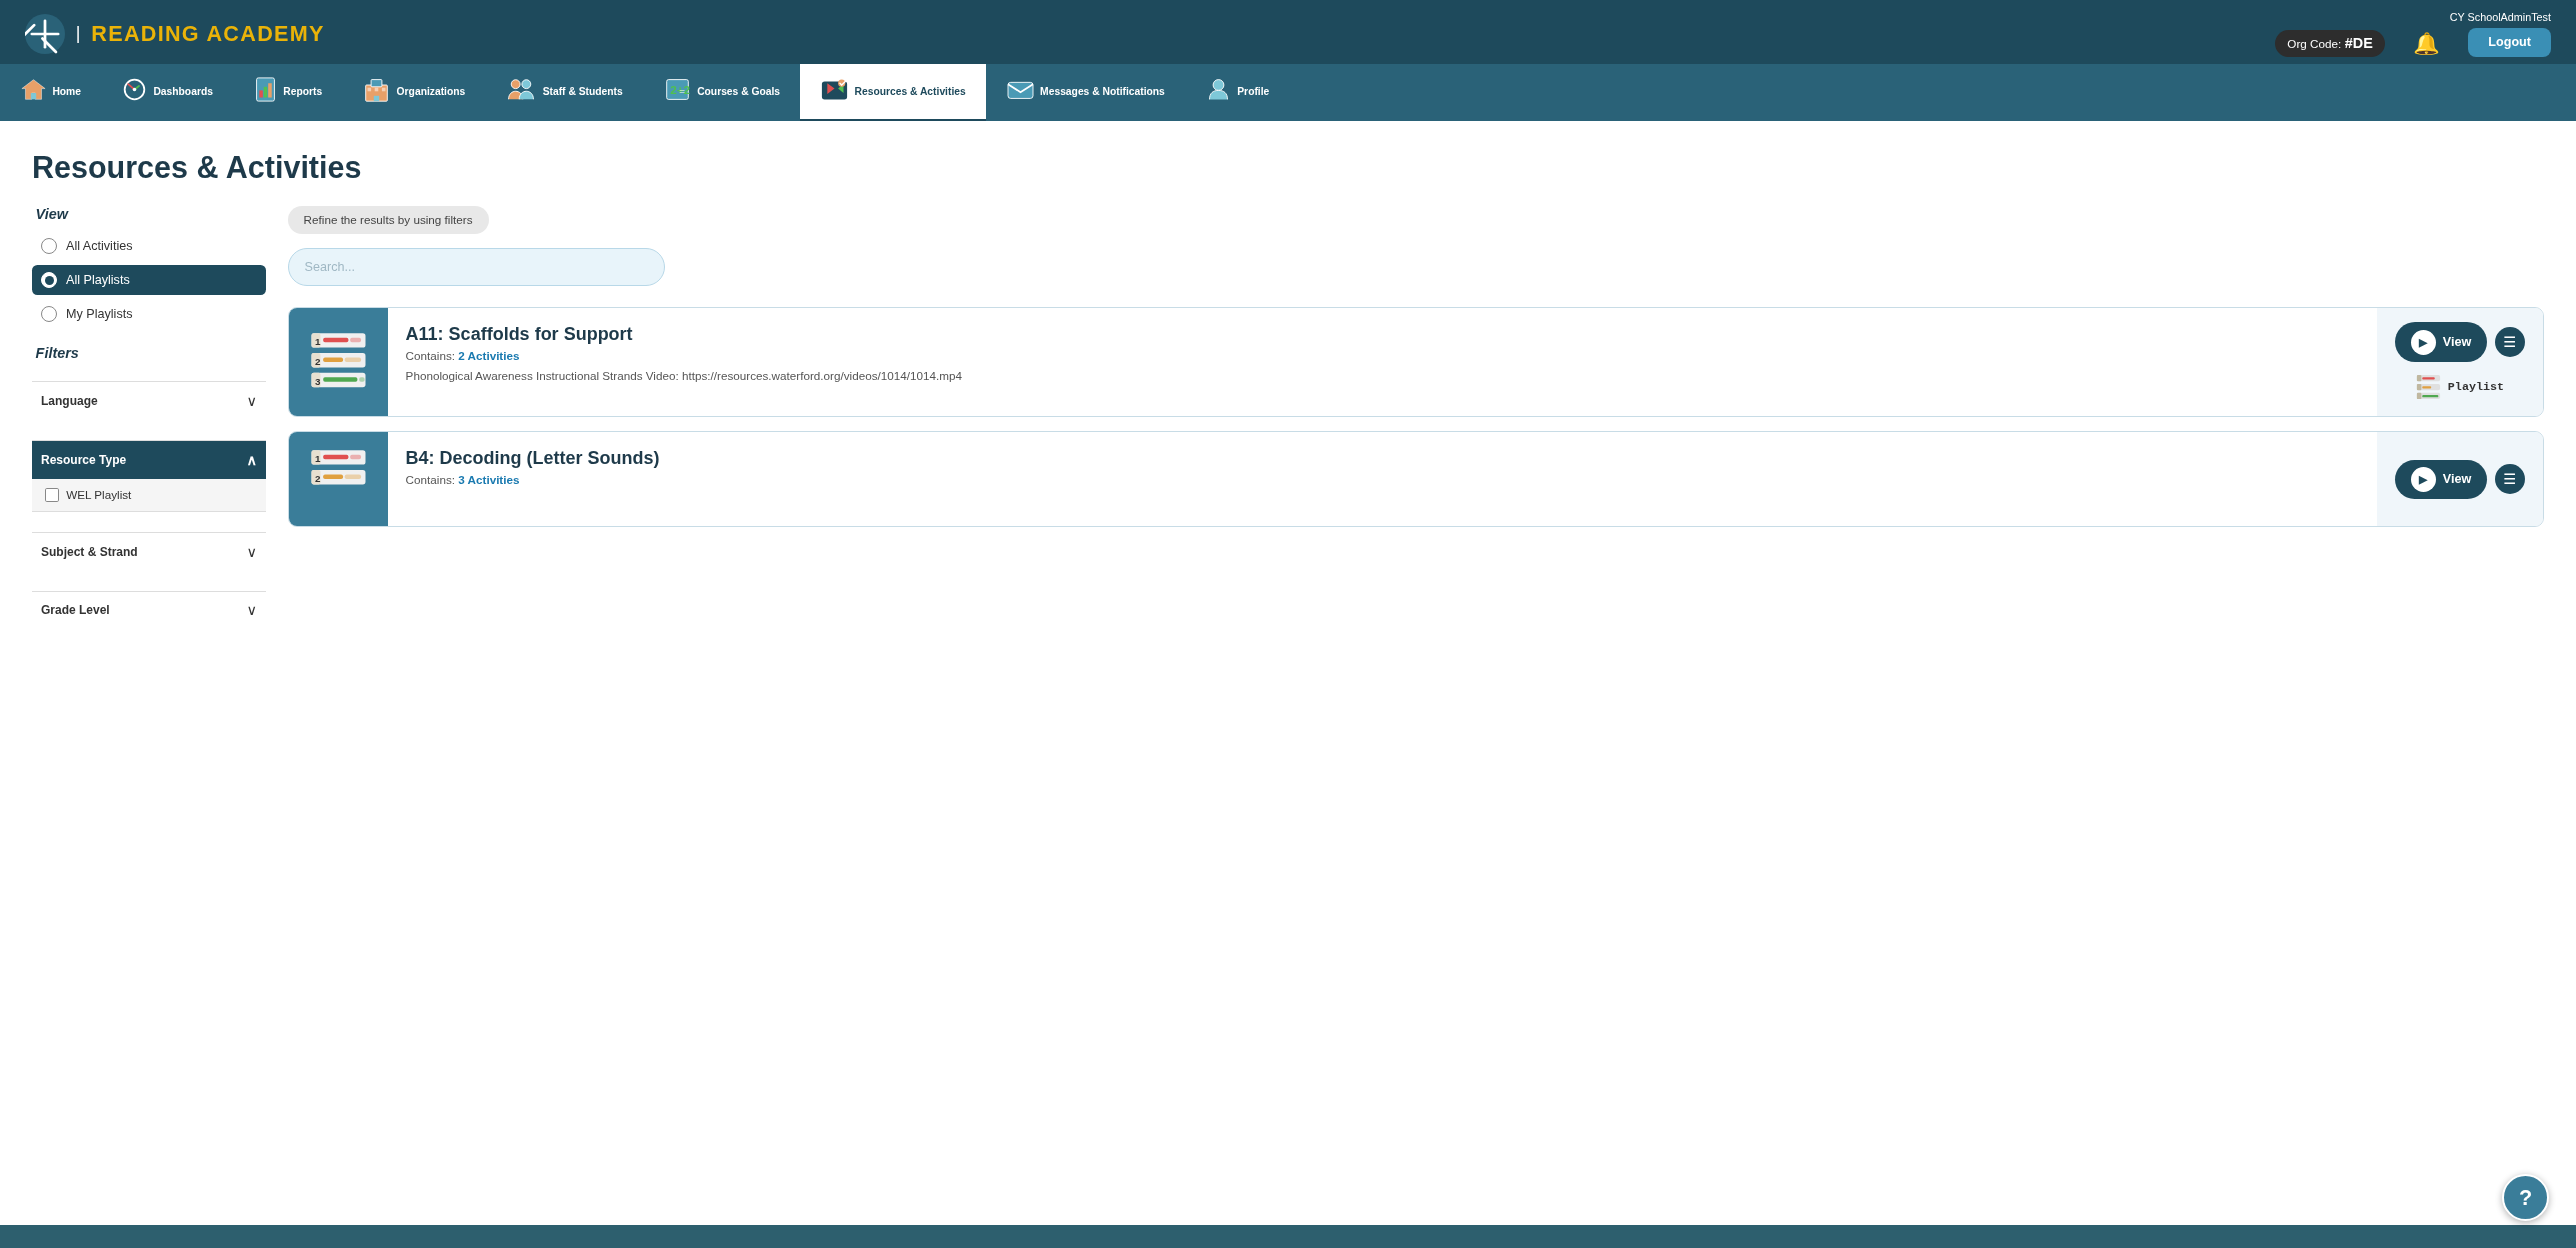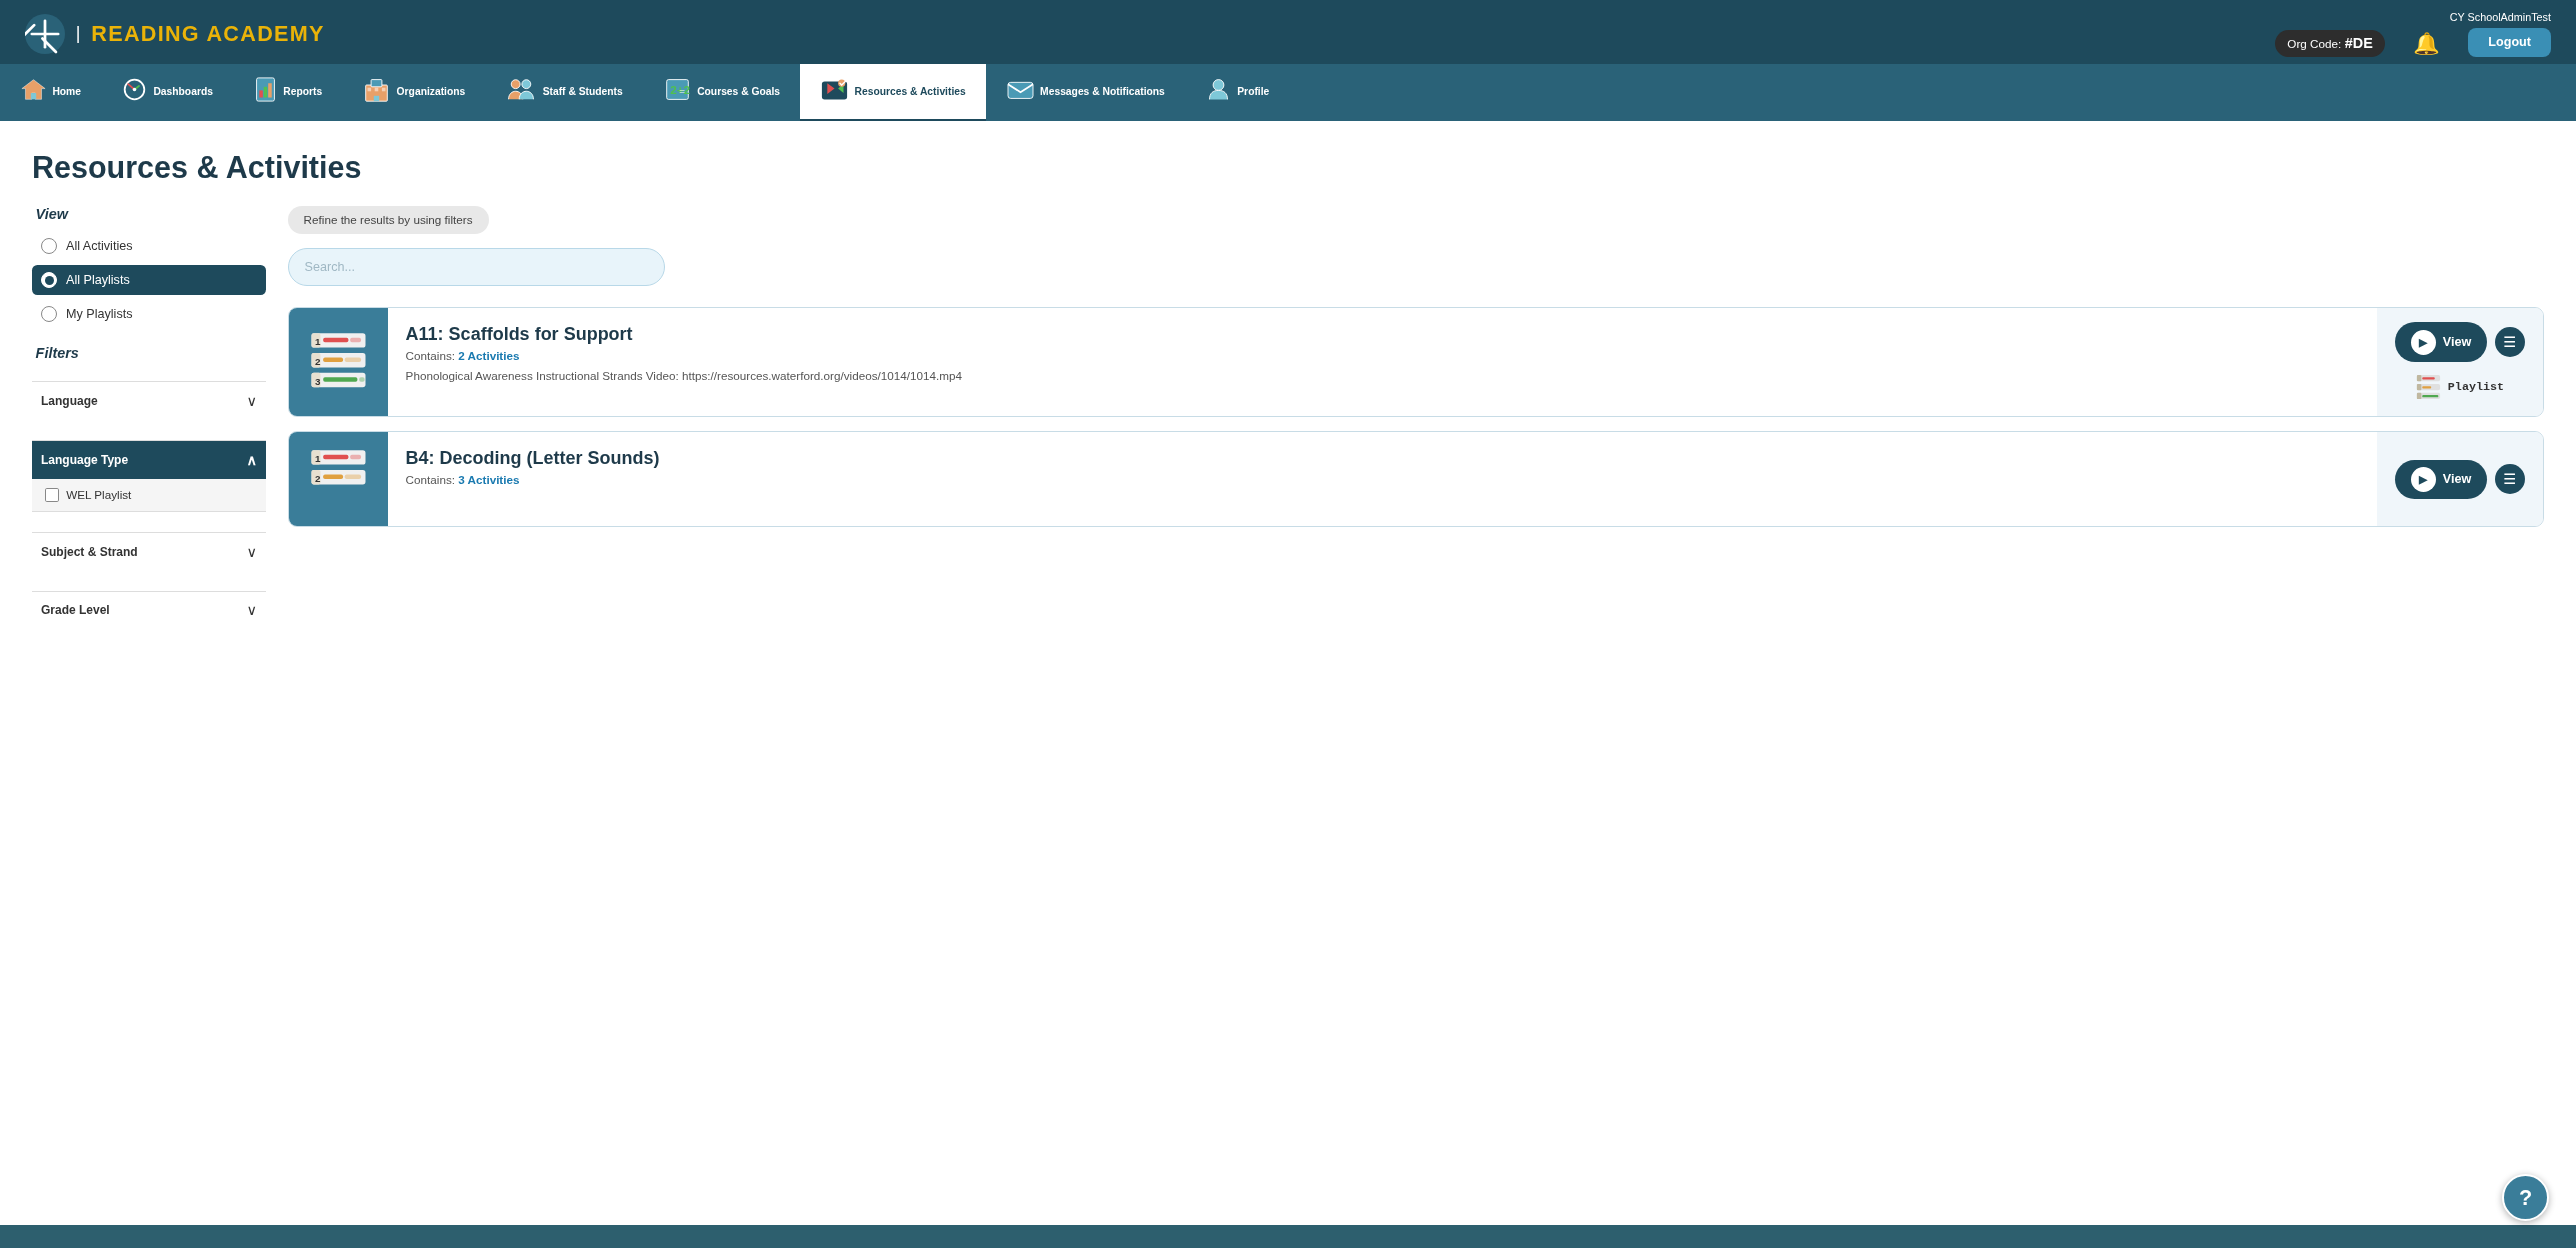--- a/index.html
+++ b/index.html
@@ -513,21 +513,21 @@
       </div>
 
       <div class="filters-title">Filters</div>
 
       <div class="filter-row">
         <span class="filter-row-label">Language</span>
         <span class="chevron">∨</span>
       </div>
 
       <div class="filter-row expanded">
-        <span class="filter-row-label">Language Type</span>
+        <span class="filter-row-label">Resource Type</span>
         <span class="chevron">∧</span>
       </div>
       <div class="filter-expanded-content">
         <div class="checkbox-option">
           <div class="checkbox-box"></div>
           <span>WEL Playlist</span>
         </div>
       </div>
 
       <div class="filter-row">

